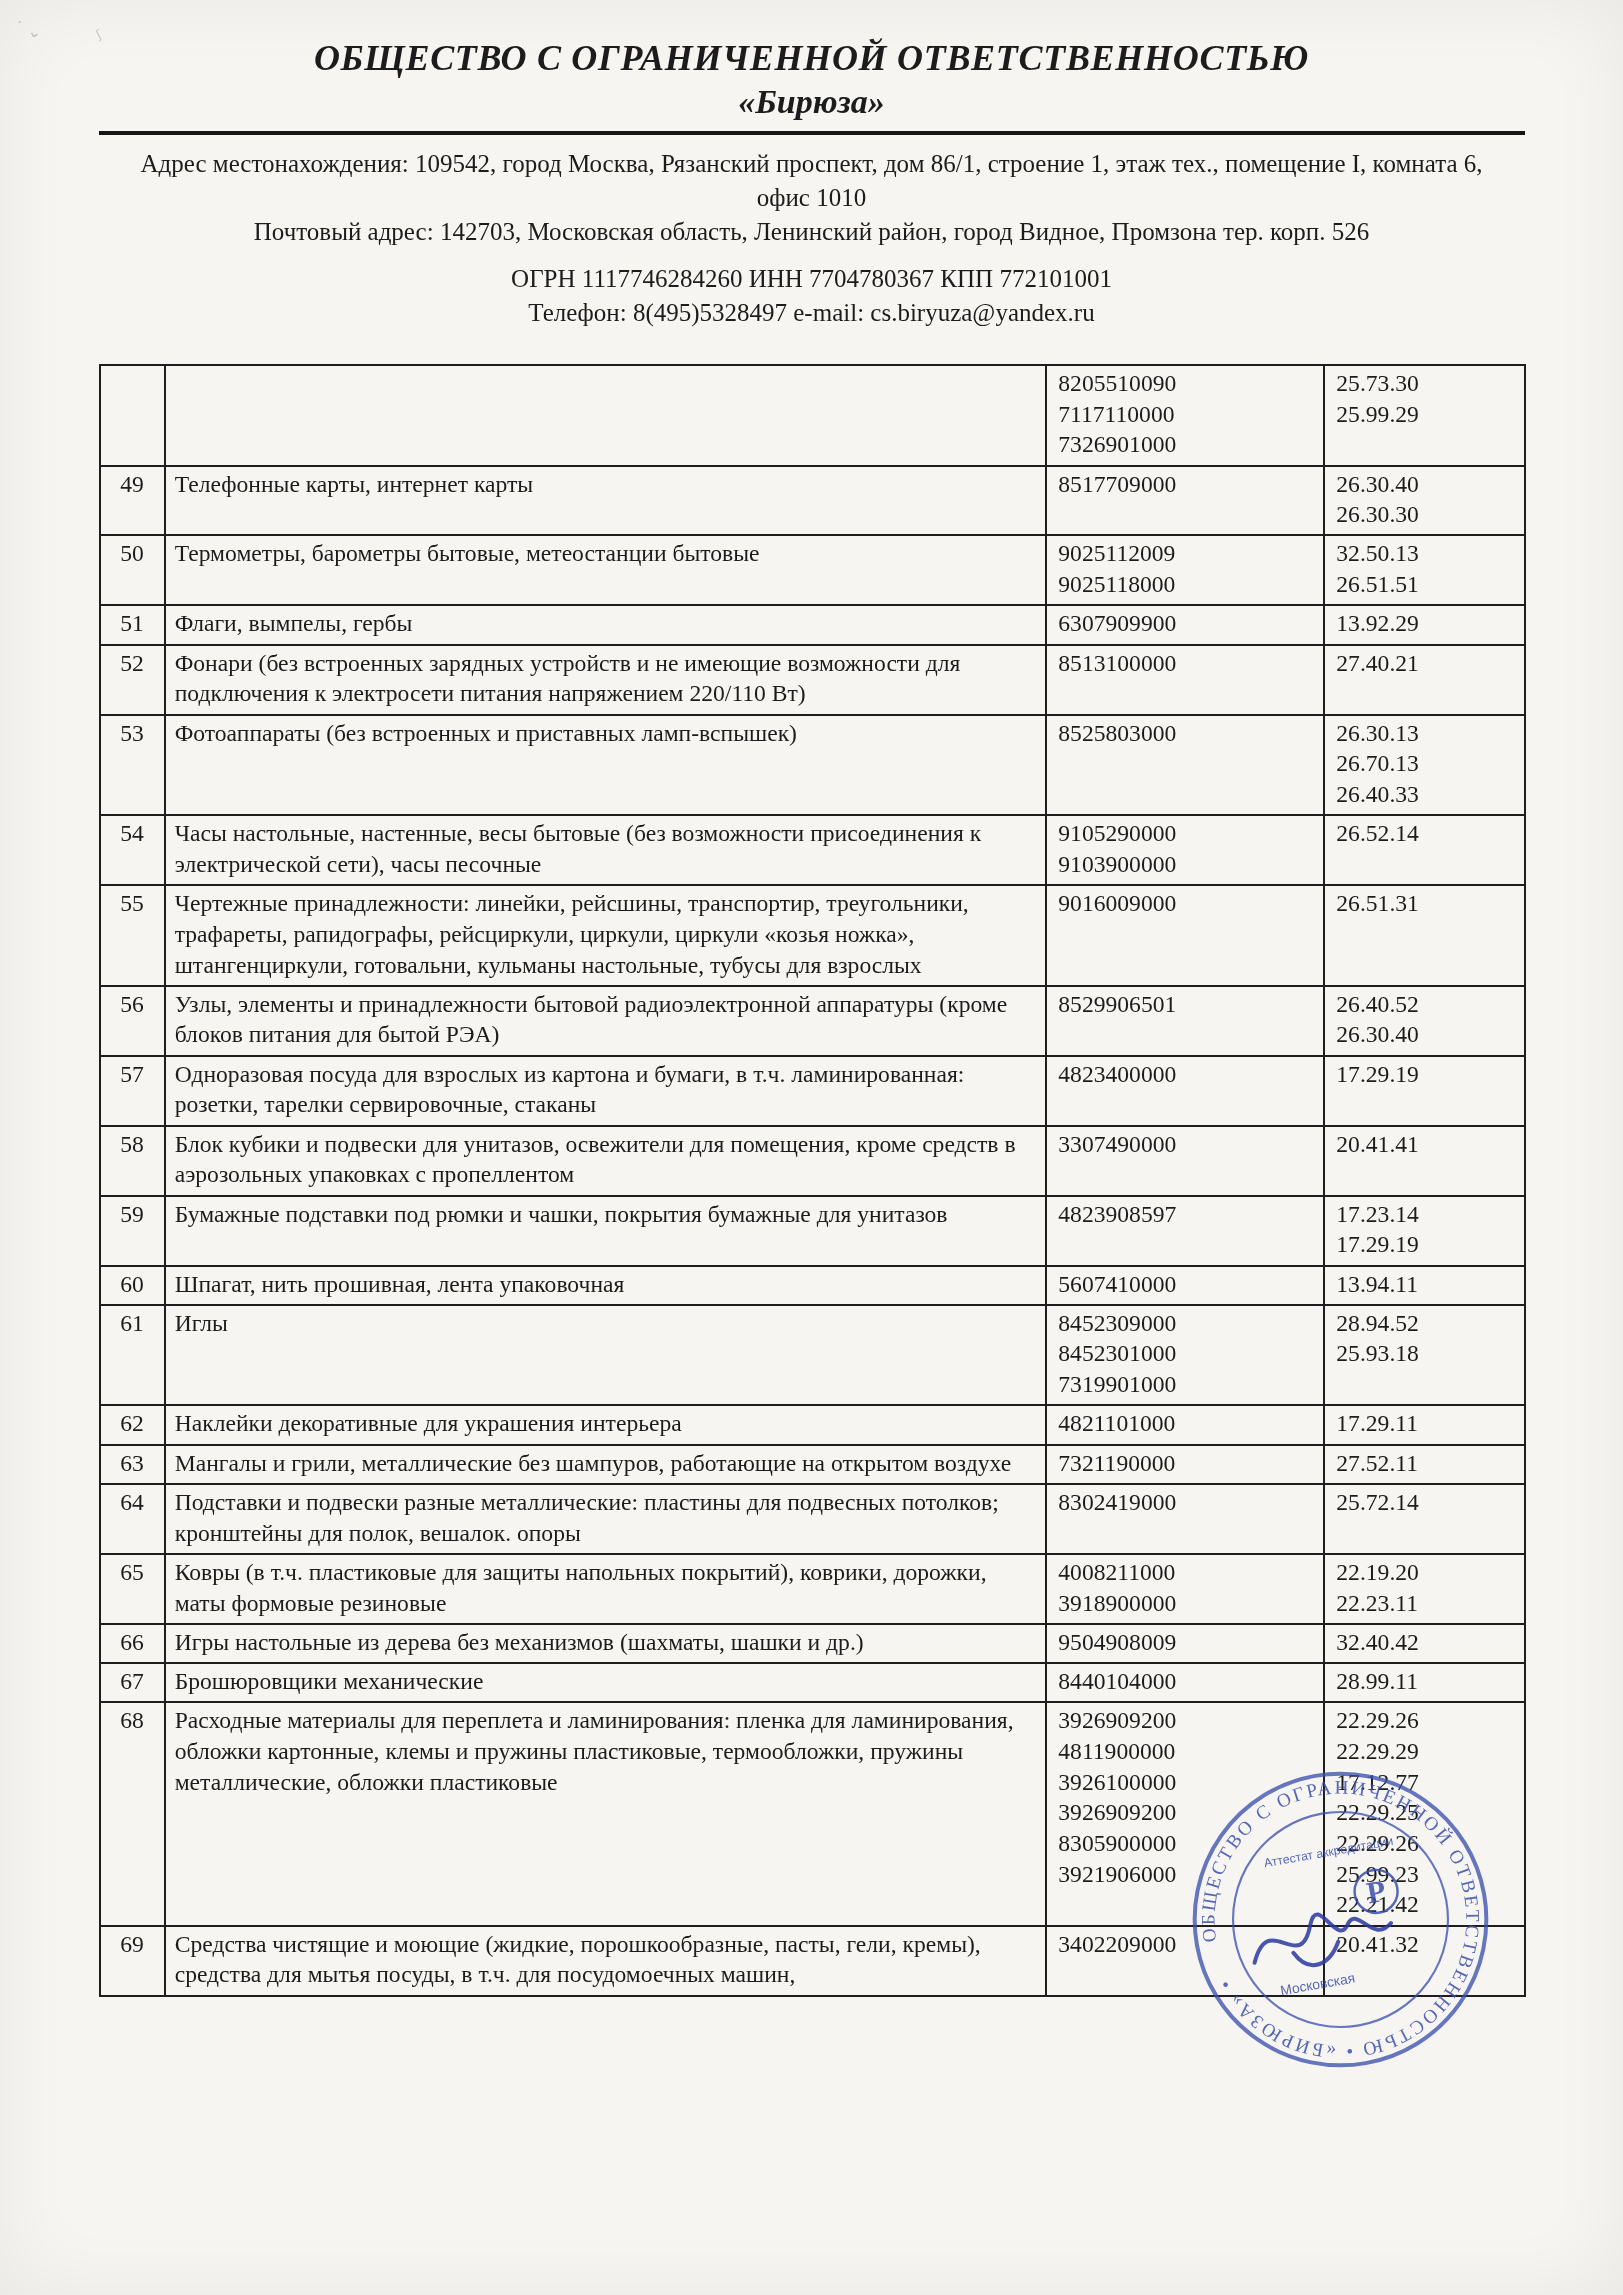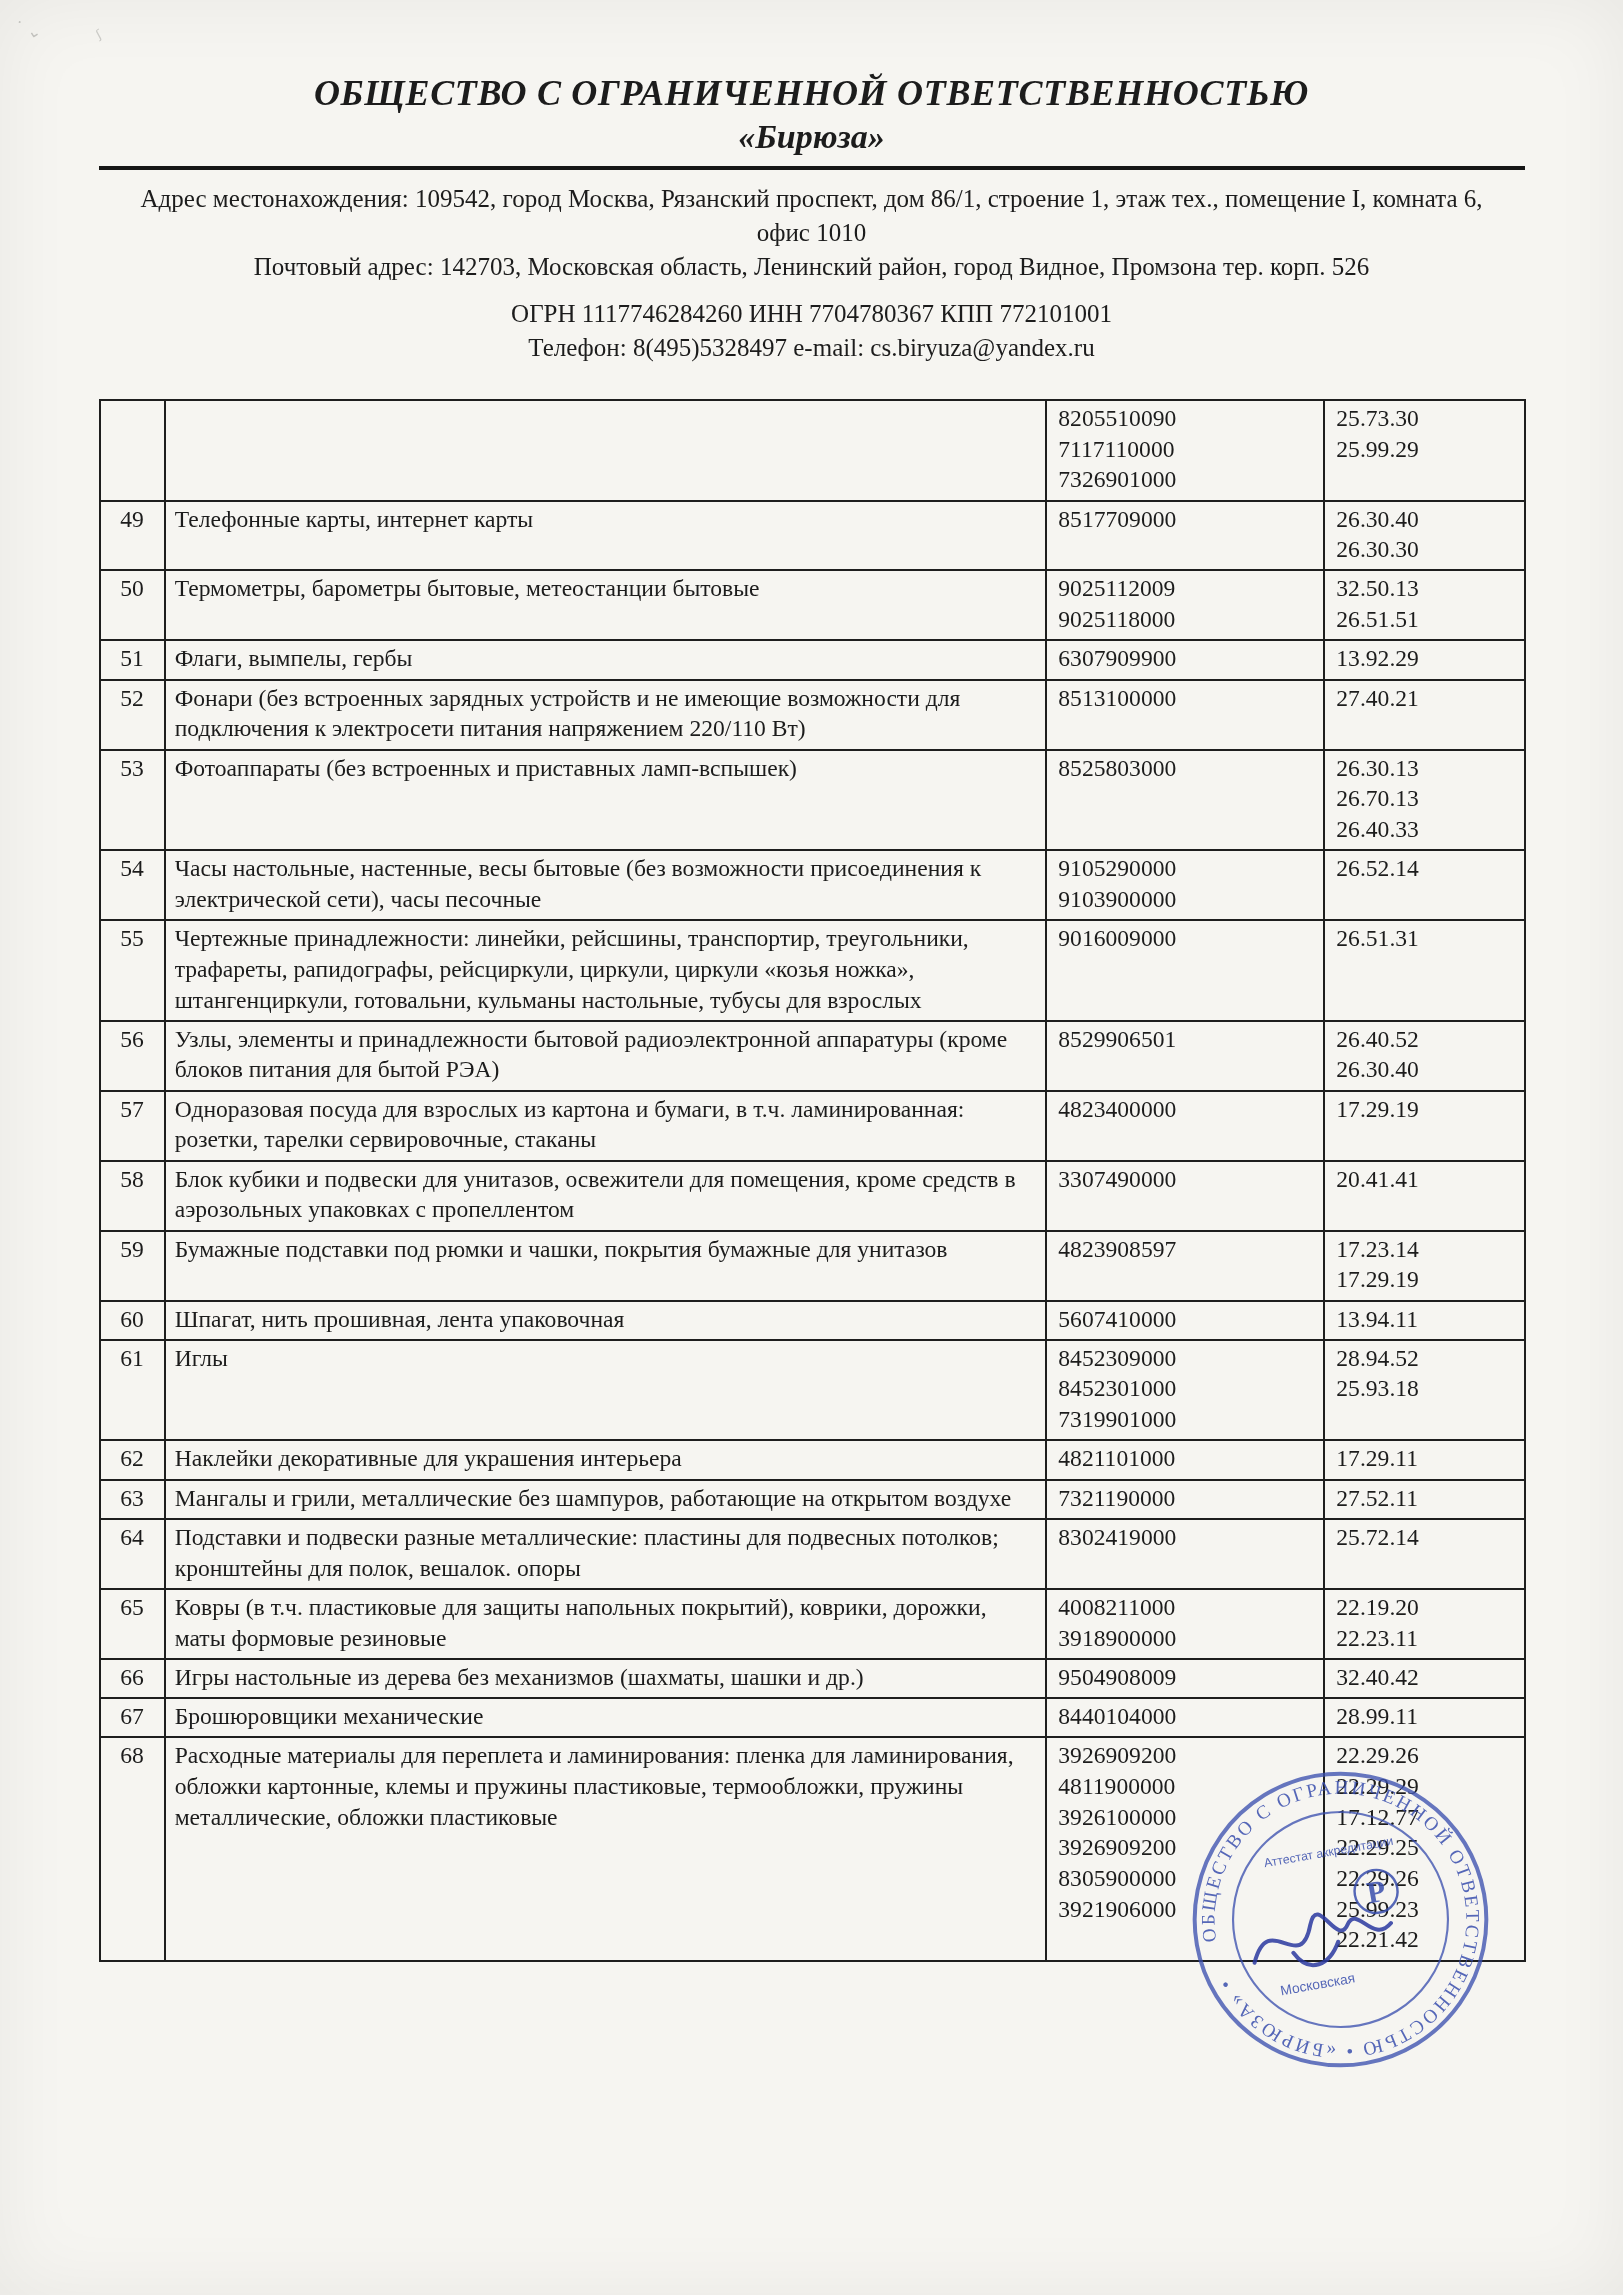--- a/index.html
+++ b/index.html
@@ -10,21 +10,21 @@
     margin:0 auto;
     background:#f6f5f1;
     box-shadow:inset 0 0 79px rgba(0,0,0,0.06);
     overflow:hidden;
     color:#1c1c1c;
     font-family:"Liberation Serif","DejaVu Serif",serif;
   }
   .content{
     width:1426px;
     margin:0 auto;
-    padding-top:72px;
+    padding-top:37px;
   }
   .artifact{
     position:absolute;
     color:#9a9a96;
     font-family:"DejaVu Sans",sans-serif;
   }
   .artifact.a1{left:14.4px;top:19.6px;font-size:17px;opacity:.55;transform:rotate(12deg);}
   .artifact.a2{left:98px;top:25px;font-size:22px;opacity:.45;transform:rotate(-28deg);}
   .letterhead{text-align:center;}
   .title-1{
@@ -251,20 +251,26 @@
 3926909200
 8305900000
 3921906000</td>
             <td class="col-okpd">22.29.26
 22.29.29
 17.12.77
 22.29.25
 22.29.26
 25.99.23
 22.21.42</td>
+          </tr>
+          <tr>
+            <td class="col-num">69</td>
+            <td class="col-desc">Средства чистящие и моющие (жидкие, порошкообразные, пасты, гели, кремы), средства для мытья посуды, в т.ч. для посудомоечных машин,</td>
+            <td class="col-codes">3402209000</td>
+            <td class="col-okpd">20.41.32</td>
           </tr>
         </tbody>
     </table>
   </div>
 
   <div class="stamp-wrap">
     <svg width="307" height="307" viewBox="0 0 200 200">
       <defs>
         <path id="ringpath" d="M 100,100 m -82,0 a 82,82 0 1,1 164,0 a 82,82 0 1,1 -164,0"></path>
       </defs>

